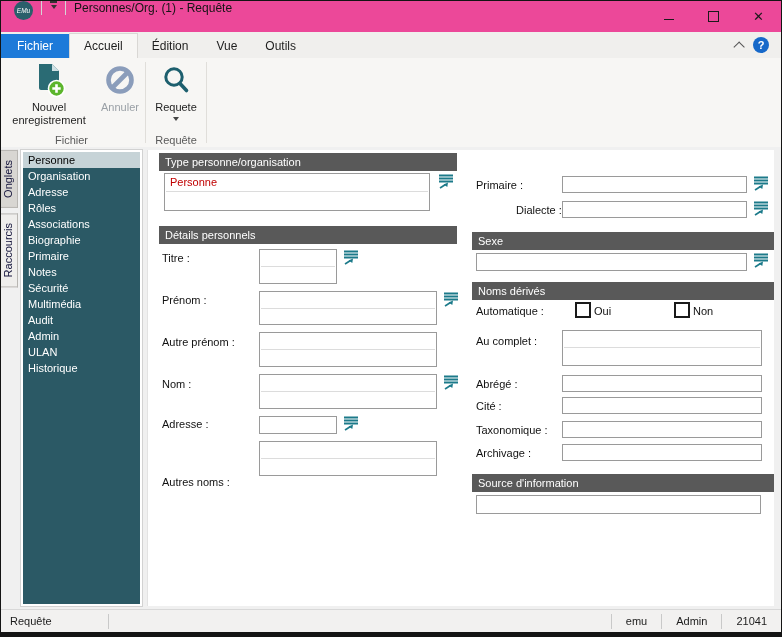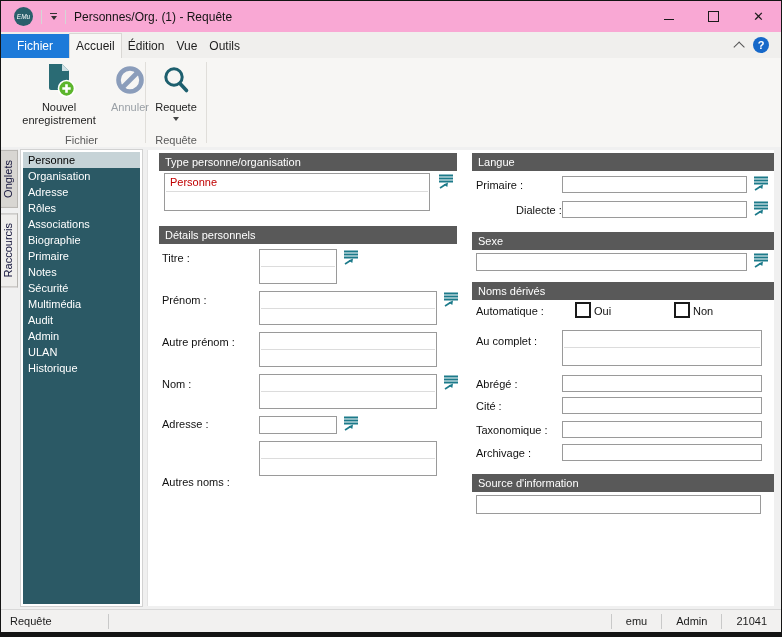--- a/index.html
+++ b/index.html
@@ -3,35 +3,35 @@
 <meta charset="utf-8">
 <style>
   html,body{margin:0;padding:0;background:#cfcfcf;}
   .window{
     position:relative;width:782px;height:637px;box-sizing:border-box;
     border:1px solid #141414;border-bottom:5px solid #141414;
     background:#fff;font-family:"Liberation Sans",sans-serif;overflow:hidden;
     -webkit-font-smoothing:antialiased;
   }
   
-  .titlebar{position:absolute;top:0;left:0;right:0;height:31px;background:#f9a8d4;display:flex;align-items:center;}
+  .titlebar{position:absolute;top:0;left:0;right:0;height:31px;background:#ec4899;display:flex;}
   .emu-logo{width:19px;height:19px;border-radius:50%;background:#2a5f6b;color:#fff;font-size:6.5px;font-style:italic;
     display:flex;align-items:center;justify-content:center;margin-left:13px;flex:0 0 auto;}
   .tsep{width:1px;height:14px;background:#d5d5d5;margin:0 8px;flex:0 0 auto;}
   .qat{display:flex;flex-direction:column;align-items:center;flex:0 0 auto;cursor:default;}
   .qat-bar{width:7px;height:1.5px;background:#333;}
   .qat-tri{width:0;height:0;border-left:3.5px solid transparent;border-right:3.5px solid transparent;border-top:4px solid #333;margin-top:2px;}
   .title-text{font-size:12px;color:#141414;white-space:nowrap;}
   .win-controls{margin-left:auto;display:flex;height:31px;}
   .wbtn{width:45px;height:31px;display:flex;align-items:center;justify-content:center;color:#1a1a1a;font-size:13px;}
   .min-glyph{width:10px;border-bottom:1.2px solid #1a1a1a;height:1px;margin-top:4px;}
   .max-glyph{width:9px;height:9px;border:1.2px solid #1a1a1a;}
   
   .tabstrip{position:absolute;top:31px;left:0;right:0;height:26px;background:#f0efed;display:flex;align-items:flex-end;}
-  .rtab{height:24px;display:flex;align-items:center;padding:0 6px;font-size:12px;color:#1e1e1e;}
+  .rtab{height:24px;display:flex;align-items:center;padding:0 14px;font-size:12px;color:#1e1e1e;}
   .rtab.file{background:#1d7ad9;color:#fff;padding:0 16px;}
   .rtab.sel{background:#f7f6f4;border:1px solid #d9d7d4;border-bottom:none;}
   .tabstrip-right{margin-left:auto;display:flex;align-items:center;gap:12px;padding-right:12px;height:100%;}
   .chev-up{width:7px;height:7px;border-top:1.6px solid #555;border-right:1.6px solid #555;transform:rotate(-45deg) translateY(3px);}
   .help-btn{width:16px;height:16px;border-radius:50%;background:#1668c9;color:#fff;font-size:11px;font-weight:bold;
     display:flex;align-items:center;justify-content:center;}
   
   .ribbon{position:absolute;top:57px;left:0;right:0;height:89px;background:#f7f6f4;border-bottom:1px solid #dcdad7;}
   .rgroup{position:absolute;top:0;height:100%;}
   .group-label{position:absolute;bottom:1px;left:0;right:0;text-align:center;font-size:11px;color:#5a5a5a;}
@@ -99,21 +99,21 @@
     <div class="rtab">Édition</div>
     <div class="rtab">Vue</div>
     <div class="rtab">Outils</div>
     <div class="tabstrip-right">
       <span class="chev-up"></span>
       <span class="help-btn">?</span>
     </div>
   </div>
 
   <div class="ribbon">
-    <div class="rgroup" style="left:10px;width:141px;text-decoration:underline;">
+    <div class="rgroup" style="left:0;width:141px;text-decoration:underline;">
       <div class="rbtn" style="left:2px;width:92px;">
         <span class="ric">
           <svg width="34" height="36" viewBox="0 0 34 36">
             <path d="M7 2 h13 l7 7 v17 a2 2 0 0 1 -2 2 H9 a2 2 0 0 1 -2 -2 z" fill="#2a6b74"></path>
             <path d="M20 2 l7 7 h-7 z" fill="#cfe0e3"></path>
             <circle cx="24.5" cy="26.5" r="8" fill="#5cb52c" stroke="#fff" stroke-width="1.6"></circle>
             <path d="M24.5 22.3 v8.4 M20.3 26.5 h8.4" stroke="#fff" stroke-width="2.6"></path>
           </svg>
         </span>
         <span>Nouvel enregistrement</span>
@@ -235,21 +235,20 @@
             <line x1="2" y1="14" x2="7.5" y2="10.5" stroke="#1c7a8a" stroke-width="1.6"></line>
             <polygon points="10,8.5 9.3,13 5.6,10.5" fill="#1c7a8a"></polygon>
           </svg>
       </span>
 
       <div class="lbl" style="left:14px;top:294px;margin-top:32px;">Autres noms :</div>
       <div class="box2" style="left:111px;top:291px;width:178px;height:35px;">
           <div class="divline"></div>
         </div>
 
-      <div class="hdr" style="left:324px;top:3px;width:302px;">Langue</div>
       <div class="lbl" style="left:328px;top:29px;">Primaire :</div>
       <div class="inp" style="left:414px;top:26px;width:185px;height:17px;"></div>
       <span class="lk" style="left:605px;top:26px;">
         <svg width="16" height="16" viewBox="0 0 16 16">
             <path d="M1 1.5h14M1 4.5h14M1 7.5h14" stroke="#1c7a8a" stroke-width="2"></path>
             <line x1="2" y1="14" x2="7.5" y2="10.5" stroke="#1c7a8a" stroke-width="1.6"></line>
             <polygon points="10,8.5 9.3,13 5.6,10.5" fill="#1c7a8a"></polygon>
           </svg>
       </span>
       <div class="lbl" style="left:328px;top:54px;padding-left:40px;">Dialecte :</div>

